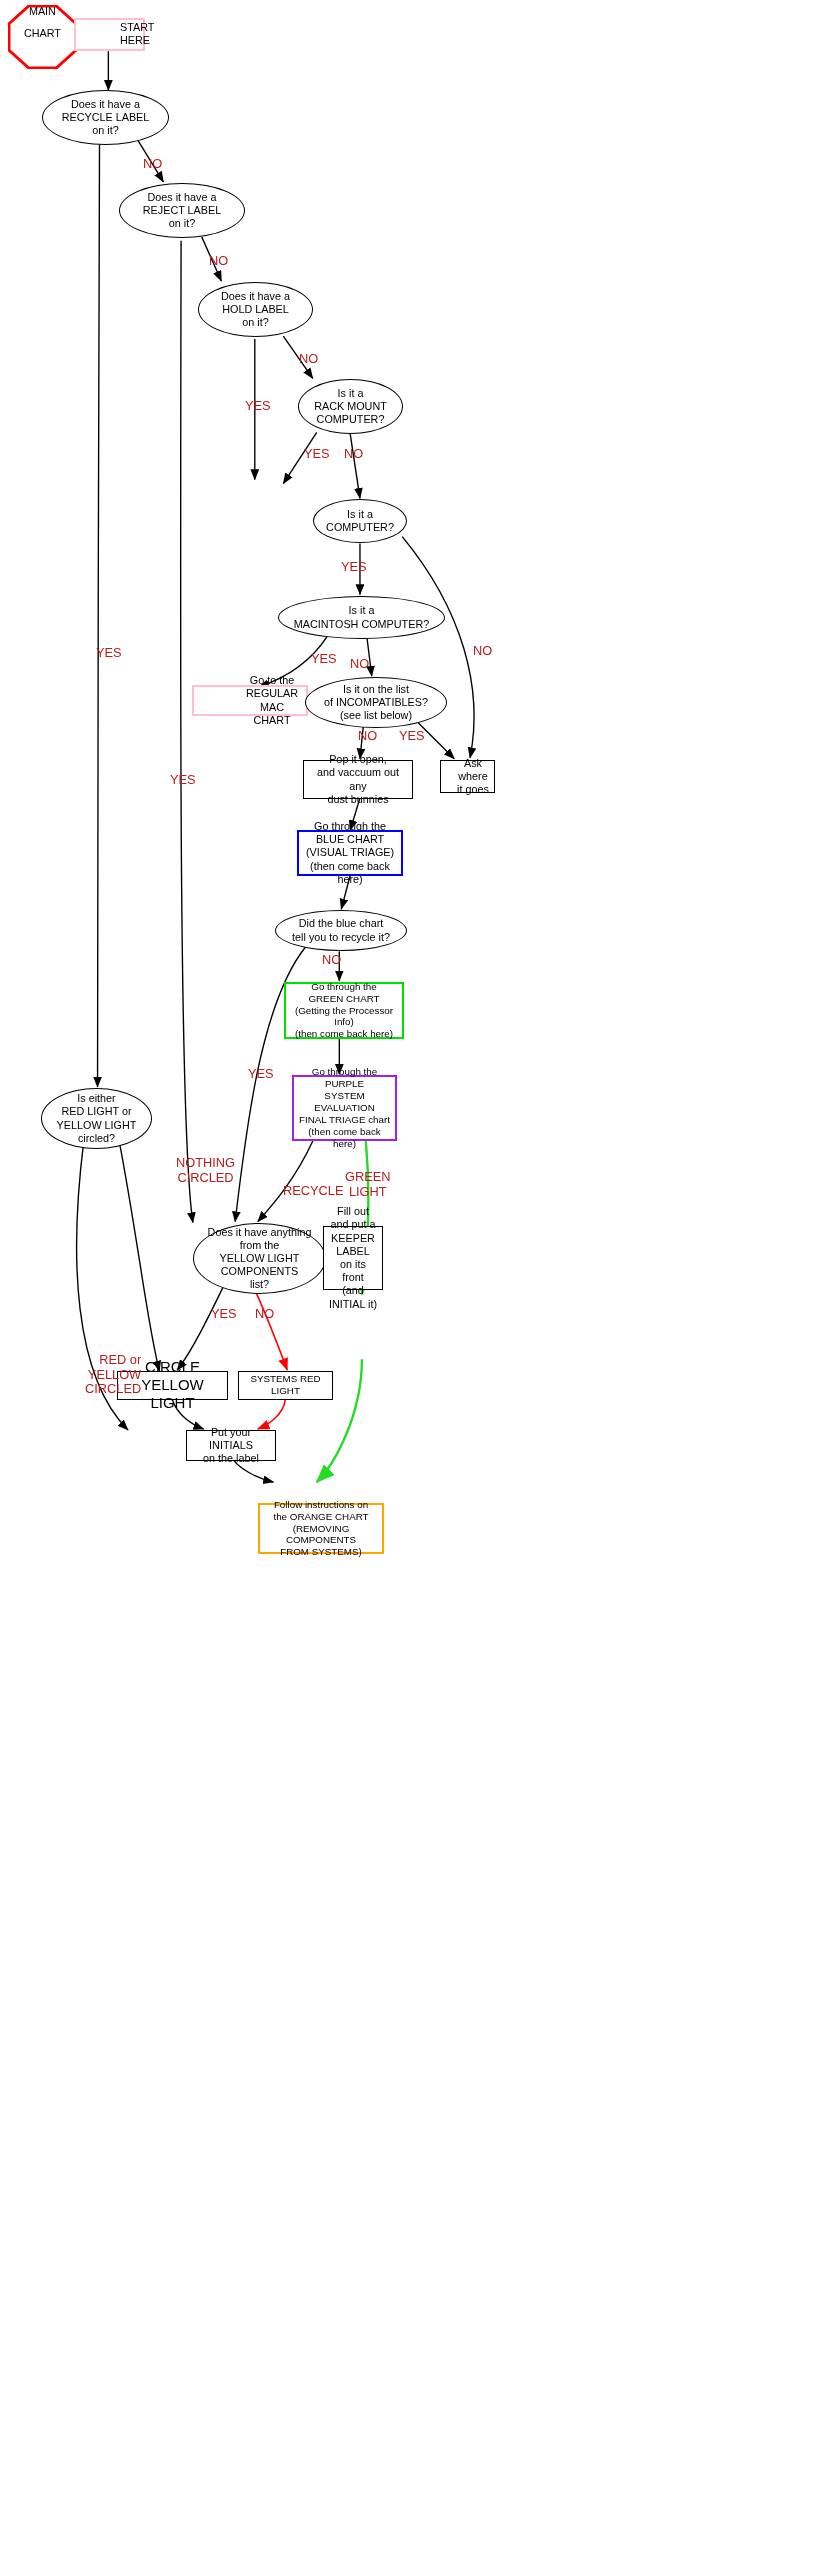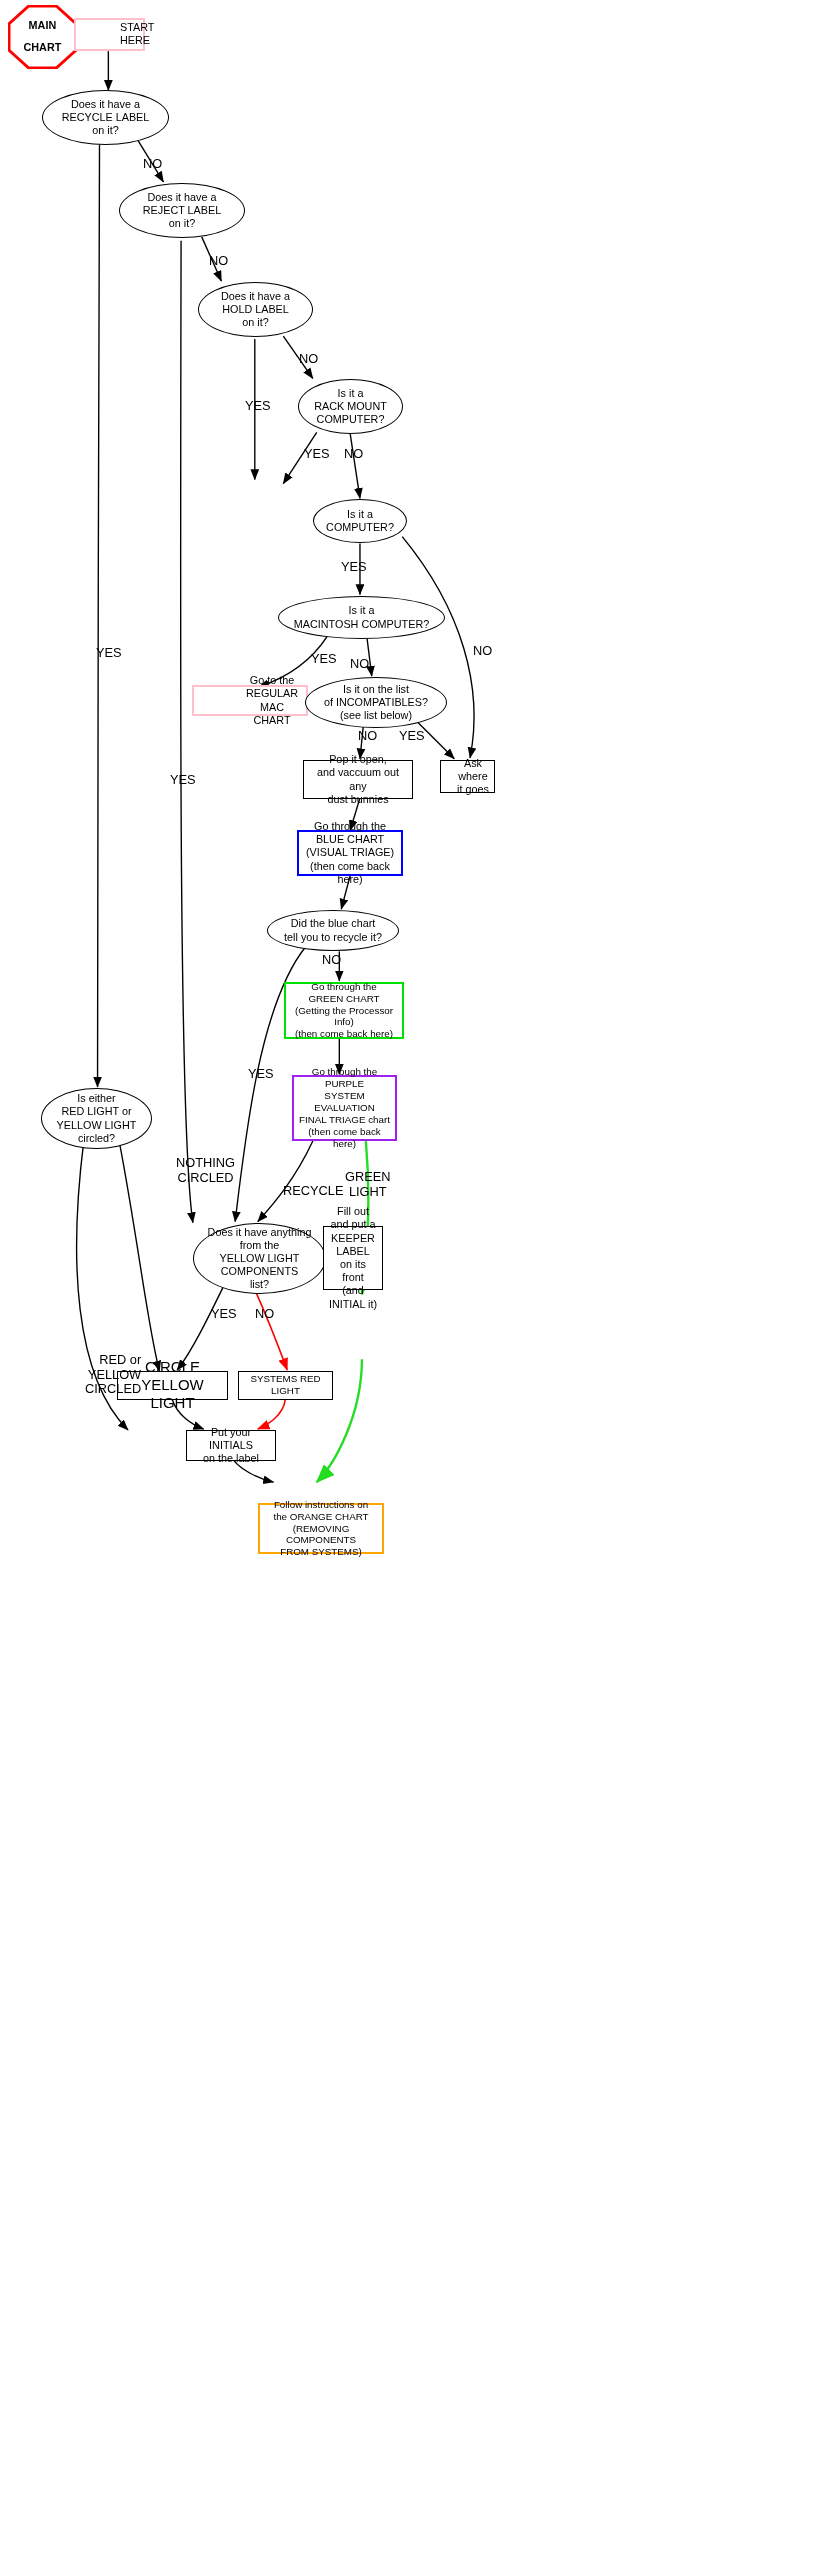--- a/index.html
+++ b/index.html
@@ -18,24 +18,24 @@
   .box{border:2px solid #000;background:#fff;font-size:10.8px;}
   .box.thin{border-width:1px;}
   .box.pink{border-color:#ffc0cb;border-width:2.9px;padding-left:44px;}
   .box.blue{border-color:#0000ff;border-width:2.9px;}
   .box.green{border-color:#00e000;border-width:2.9px;}
   .box.purple{border-color:#a020f0;border-width:2.9px;}
   .box.orange{border-color:#ffa500;border-width:2.9px;margin-top:20px;}
   .octwrap{position:absolute;}
   .octwrap svg{position:absolute;left:0;top:0;}
   .octwrap .octtext{position:absolute;left:0;top:0;width:100%;height:100%;
-        display:flex;align-items:center;justify-content:center;text-align:center;
-        font-size:10.8px;line-height:1.22;font-weight:bold;}
-
-  .elabel{position:absolute;font-size:12.8px;color:#000000;white-space:pre;line-height:1.15;}
+        display:flex;align-items:center;text-align:center;
+        font-size:10.8px;line-height:1.22;}
+
+  .elabel{position:absolute;font-size:12.8px;color:#b91c1c;white-space:pre;line-height:1.15;}
 </style>
 </head>
 <body>
 
 <div id="stage">
 
   <svg class="edges" viewBox="0 0 844 2621">
     <defs>
       <marker id="ar" markerWidth="9" markerHeight="9" refX="7.5" refY="3.2" orient="auto" markerUnits="strokeWidth">
         <path d="M0,0 L8,3.2 L0,6.4 z" fill="#000"></path>
@@ -183,21 +183,21 @@
 dust bunnies</span>
   </div>
 
   <div class="node box blue" style="left:297px;top:830px;width:106px;height:46px;">
     <span class="txt" style="white-space: pre-line;">Go through the
 BLUE CHART
 (VISUAL TRIAGE)
 (then come back here)</span>
   </div>
 
-  <div class="node ell" style="left:267px;top:910px;width:132px;height:41px;">
+  <div class="node ell" style="left:275px;top:910px;width:132px;height:41px;">
     <span class="txt" style="white-space: pre-line;">Did the blue chart
 tell you to recycle it?</span>
   </div>
 
   <div class="node box green" style="left:284px;top:982px;width:120px;height:57px;">
     <span class="txt" style="font-size: 9.8px; white-space: pre-line;">Go through the
 GREEN CHART
 (Getting the Processor Info)
 (then come back here)</span>
   </div>

